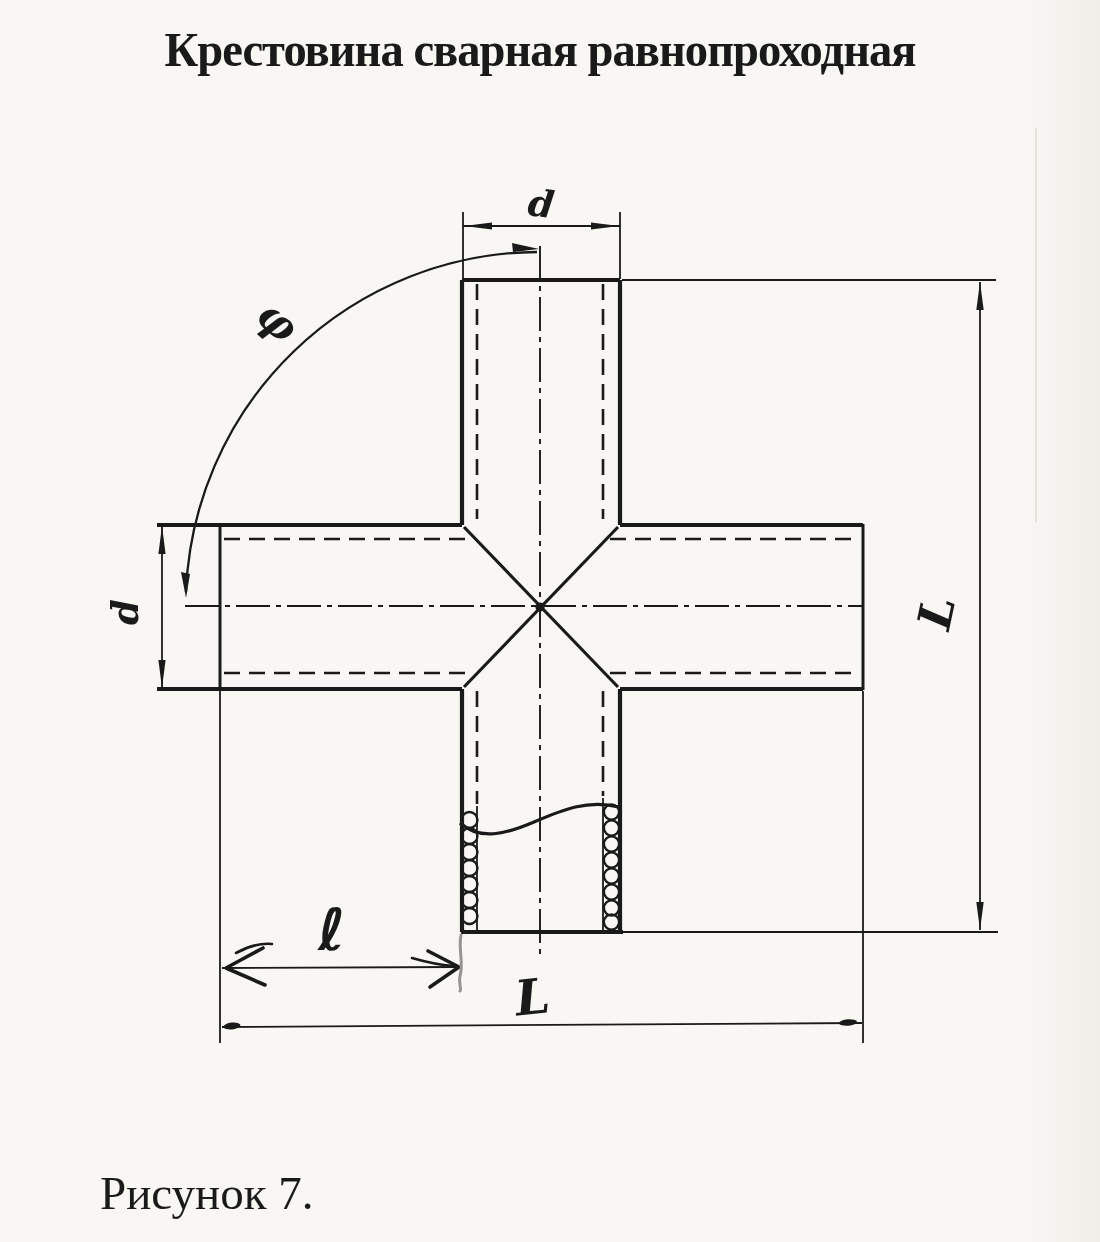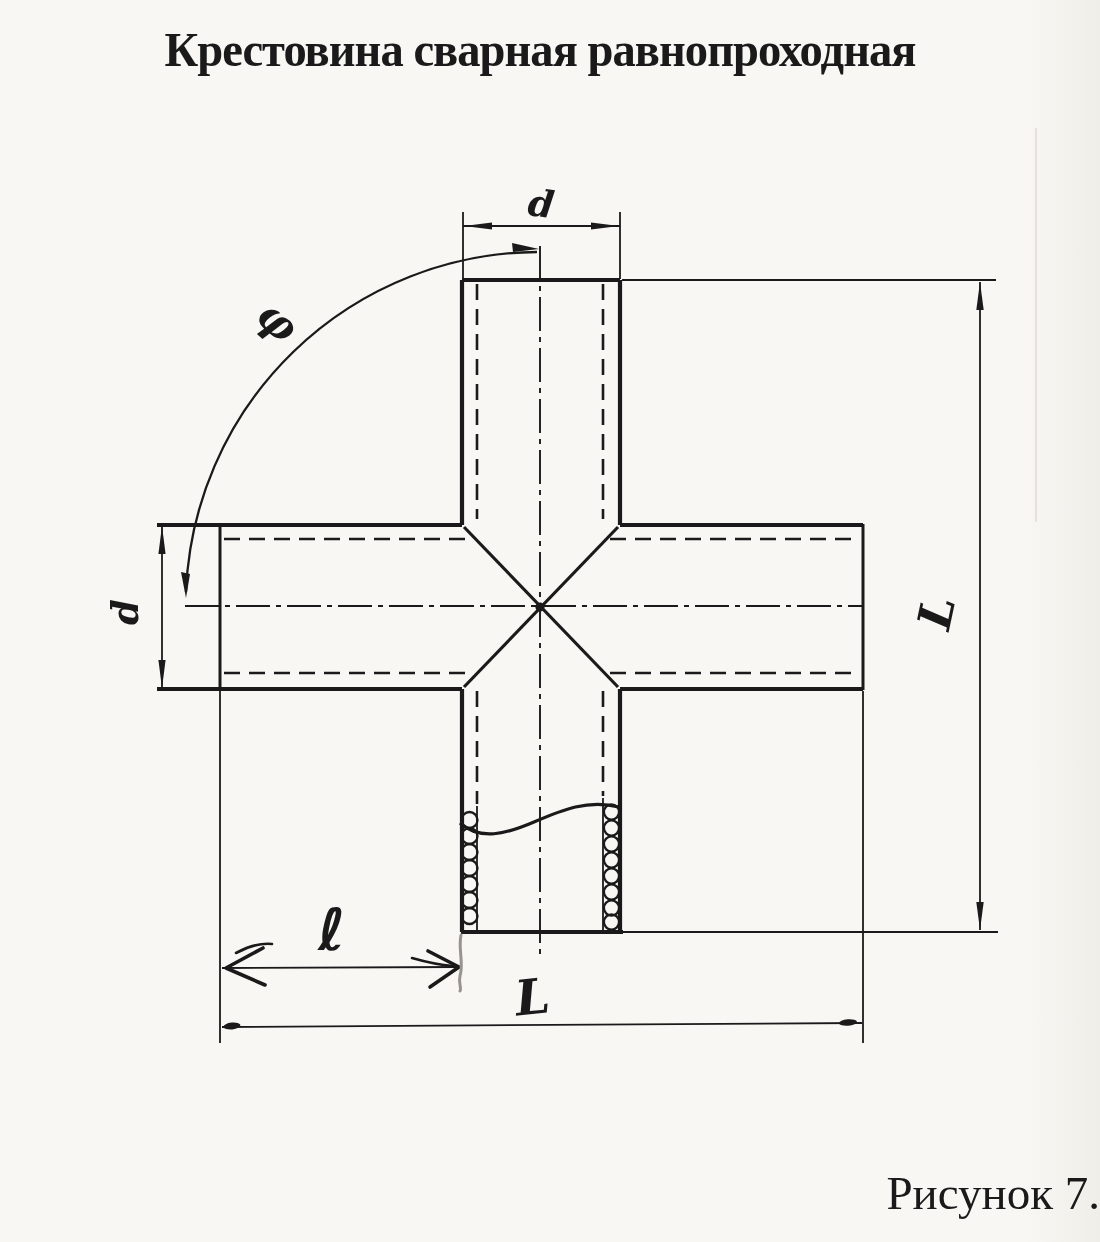--- a/index.html
+++ b/index.html
@@ -12,21 +12,21 @@
     color:var(--ink);
   }
   .title {
     position:absolute; top:22px; left:0; width:1080px;
     text-align:center; font-size:48px; font-weight:600;
     letter-spacing:-1px; transform:scaleX(0.97); transform-origin:center;
     color:var(--ink); white-space:nowrap;
   }
   .caption {
     position:absolute; top:1166px; left:100px; width:1000px;
-    text-align:right; font-size:47px; font-weight:500; color:var(--ink);
+    text-align:left; font-size:47px; font-weight:500; color:var(--ink);
   }
   svg.drawing { position:absolute; left:0; top:0; }
 
   
   .ol   { stroke:var(--ink); stroke-width:4.2; fill:none; }
   .cap  { stroke:var(--ink); stroke-width:3;   fill:none; }
   .diag { stroke:var(--ink); stroke-width:3.2; fill:none; }
   .hid  { stroke:var(--ink); stroke-width:2.6; fill:none; stroke-dasharray:16 9; }
   .cl   { stroke:var(--ink); stroke-width:1.9; fill:none; stroke-dasharray:34 6 5 6; }
   .thin { stroke:var(--ink); stroke-width:1.8; fill:none; }

